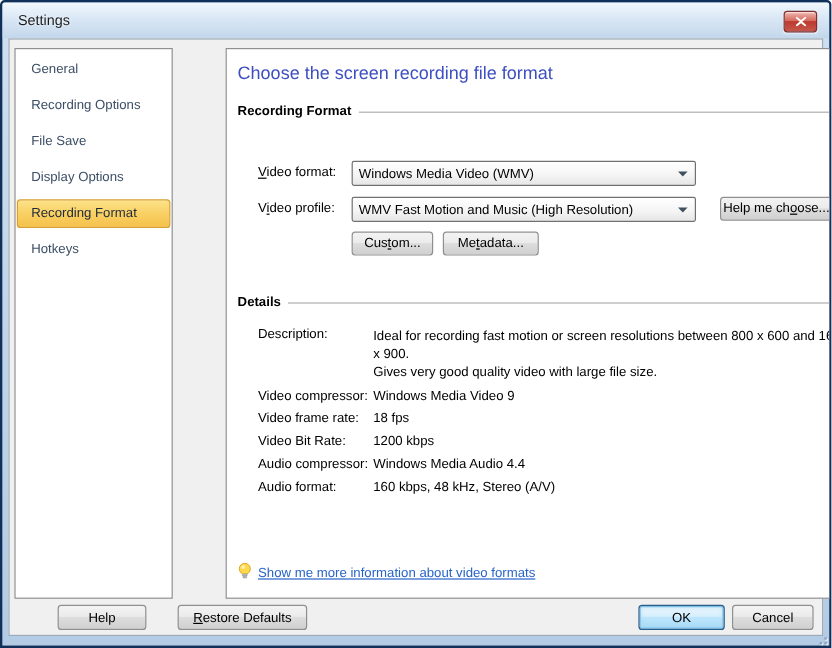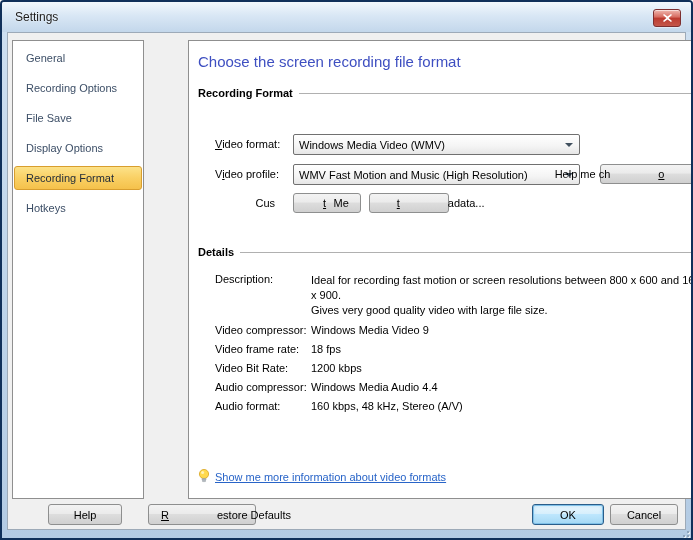--- a/index.html
+++ b/index.html
@@ -95,21 +95,20 @@
     border-right: 4px solid transparent;
     border-top: 4px solid #41505e;
   }
   .btn {
     border: 1px solid #8e8f8f; border-radius: 3px;
     background: linear-gradient(to bottom, #f3f3f3 0%, #ebebeb 45%, #dddddd 50%, #d0d0d0 100%);
     font-family: "Liberation Sans", sans-serif; font-size: 11px; color: #000;
     display: flex; align-items: center; justify-content: center;
     cursor: pointer;
     white-space: nowrap;
-    gap: 48px;
   }
   .btn.default-btn {
     border: 1px solid #2a5d8a;
     box-shadow: inset 0 0 0 1px #7fc0e8, inset 0 0 4px #a8d8f2;
     background: linear-gradient(to bottom, #eaf6fd 0%, #d7effc 45%, #bde6fd 50%, #a6d9f4 100%);
   }
   .detail-label { position: absolute; left: 26px; white-space: nowrap; }
   .detail-value { position: absolute; left: 122px; white-space: nowrap; }
   .desc-value { line-height: 15px; white-space: normal; width: 400px; }
   .link-row {

